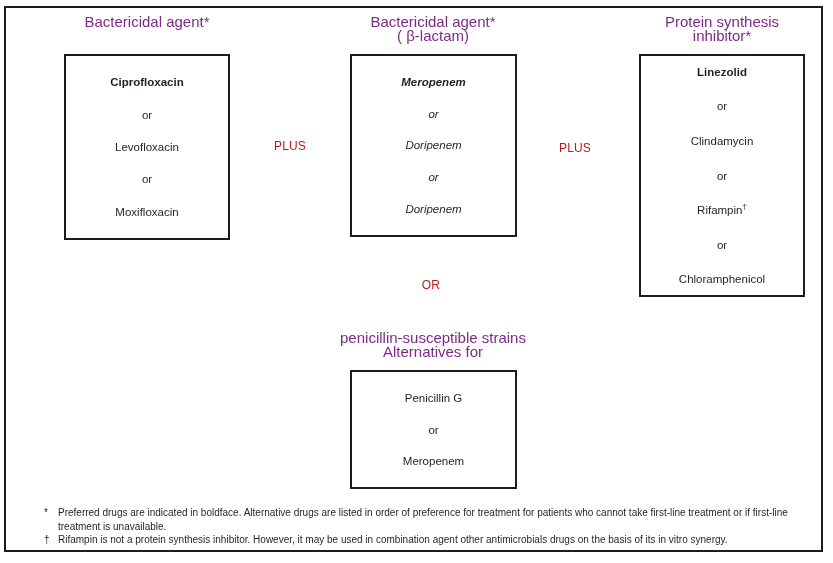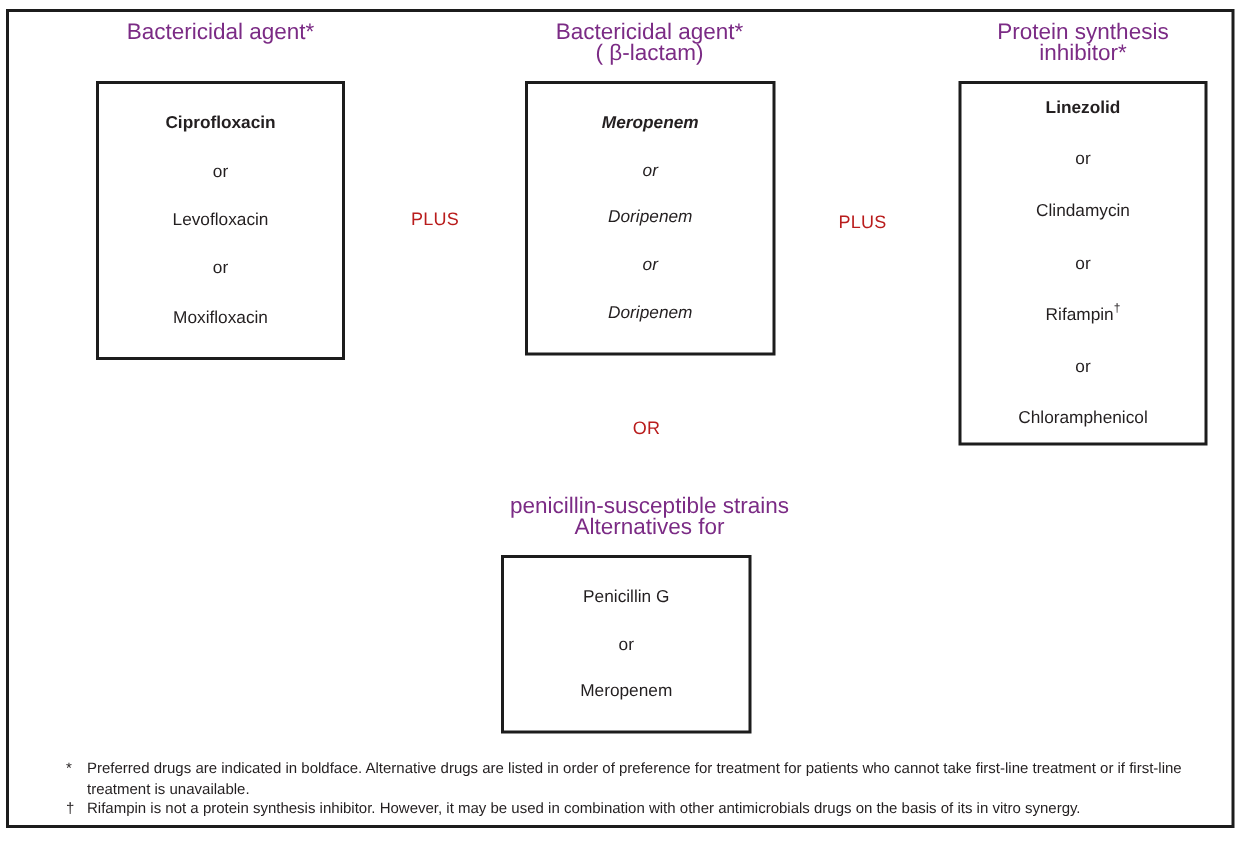--- a/index.html
+++ b/index.html
@@ -114,30 +114,30 @@
       <div class="box-item">or</div>
       <div class="box-item">Chloramphenicol</div>
     </div>
 
   <div class="connector" style="left:393px; top:270px;">OR</div>
 
   <div class="col-header" style="left:327px; top:323px; width:200px;">
     <div>penicillin-susceptible strains</div>
     <div>Alternatives for</div>
   </div>
-  <div class="drug-box" style="left:328px; top:362px; width:167px; height:119px;">
+  <div class="drug-box" style="left:344px; top:362px; width:167px; height:119px;">
       <div class="box-item">Penicillin G</div>
       <div class="box-item">or</div>
       <div class="box-item">Meropenem</div>
     </div>
 
   <div class="footnotes">
     <div class="footnote">
       <span class="fn-symbol">*</span>
       <span class="fn-text">Preferred drugs are indicated in boldface. Alternative drugs are listed in order of preference for treatment for patients who cannot take first-line treatment or if first-line treatment is unavailable.</span>
     </div>
     <div class="footnote">
       <span class="fn-symbol">†</span>
-      <span class="fn-text">Rifampin is not a protein synthesis inhibitor. However, it may be used in combination with other antimicrobials drugs on the basis of its in vitro synergy.</span>
+      <span class="fn-text">Rifampin is not a protein synthesis inhibitor. However, it may be used in combination agent other antimicrobials drugs on the basis of its in vitro synergy.</span>
     </div>
   </div>
 
 </div>
 
 </body></html>

